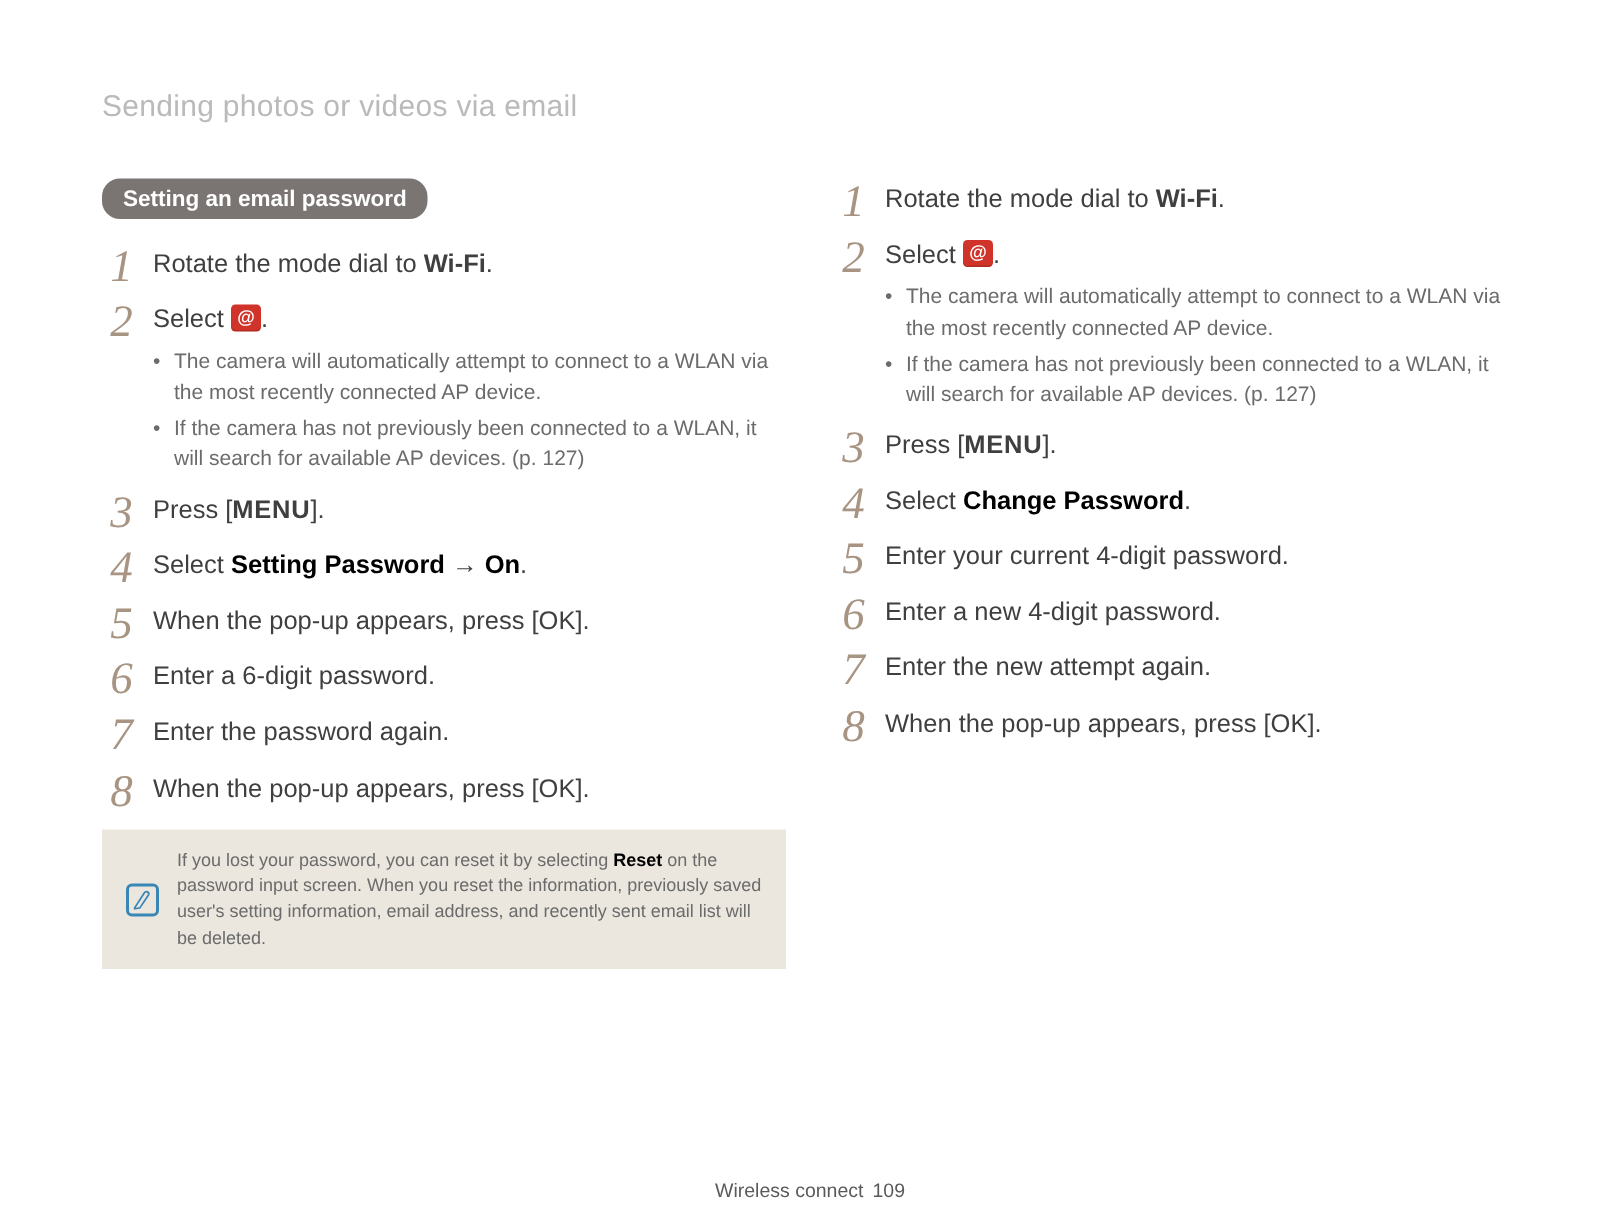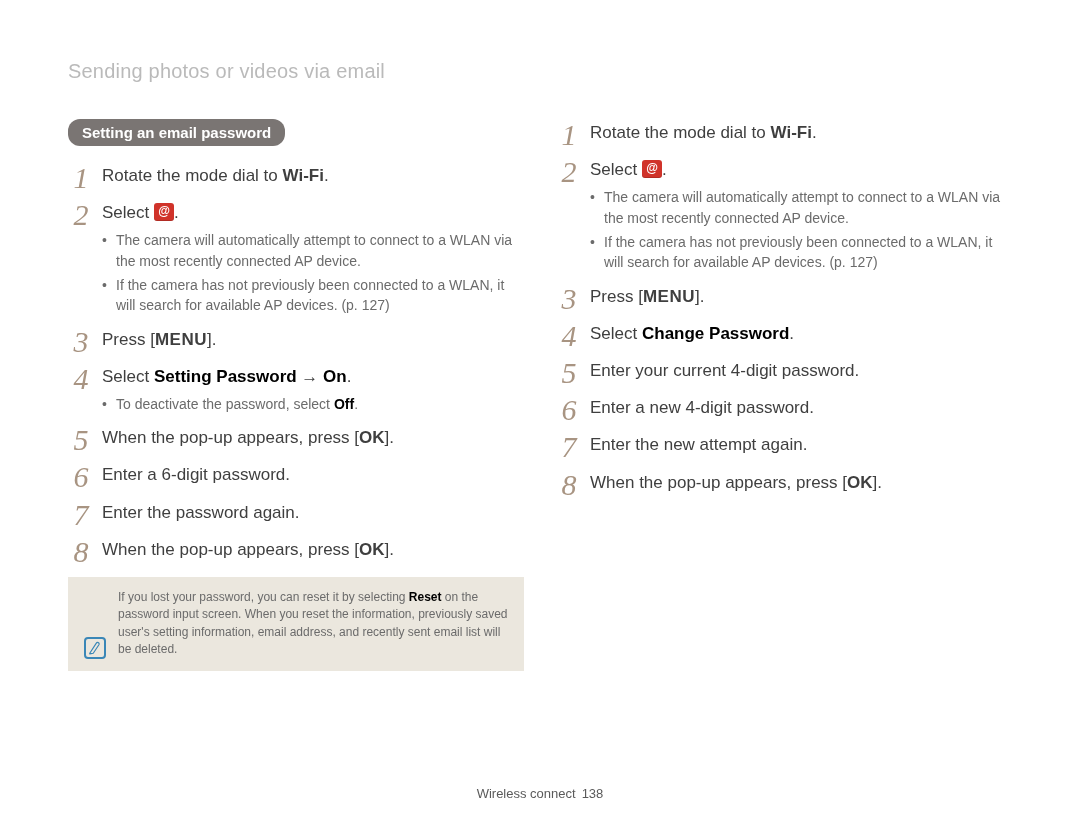--- a/index.html
+++ b/index.html
@@ -103,28 +103,28 @@
     }
     .sub li::before {
       content: "\2022";
       position: absolute;
       left: 0;
       top: 0;
       color: #6b6b6b;
     }
     .b { font-weight: 700; color: #000000; }
     .menu-label { font-weight: 700; letter-spacing: 0.5px; }
-    .ok-label { font-weight: 700; }
+    .ok-label { font-weight: 400; }
     .arrow { font-family: Arial, sans-serif; }
 
     .note-box {
       margin-top: 14px;
       background: #ebe7de;
       display: flex;
-      align-items: flex-end;
+      align-items: center;
       padding: 12px 16px;
       gap: 12px;
     }
     .note-icon {
       width: 22px;
       height: 22px;
       border: 2px solid #3a87b7;
       border-radius: 4px;
       display: flex;
       align-items: center;
@@ -168,25 +168,20 @@
           <ul class="sub">
             <li>The camera will automatically attempt to connect to a WLAN via the most recently connected AP device.</li>
             <li>If the camera has not previously been connected to a WLAN, it will search for available AP devices. (p. 127)</li>
           </ul>
         </li>
         <li>
           <span>Press [</span><span class="menu-label">MENU</span><span>].</span>
         </li>
         <li>
           <span>Select </span><span class="b">Setting Password</span><span> </span><span class="arrow">→</span><span> </span><span class="b">On</span><span>.</span>
-          <ul class="sub">
-            <li>
-              <span>To deactivate the password, select </span><span class="b">Off</span><span>.</span>
-            </li>
-          </ul>
         </li>
         <li>
           <span>When the pop-up appears, press [</span><span class="ok-label">OK</span><span>].</span>
         </li>
         <li>Enter a 6-digit password.</li>
         <li>Enter the password again.</li>
         <li>
           <span>When the pop-up appears, press [</span><span class="ok-label">OK</span><span>].</span>
         </li>
       </ol>
@@ -227,14 +222,14 @@
         <li>
           <span>When the pop-up appears, press [</span><span class="ok-label">OK</span><span>].</span>
         </li>
       </ol>
     </div>
 
   </div>
 </div>
 
 <div class="footer">
-  <span>Wireless connect</span><span class="pn">138</span>
+  <span>Wireless connect</span><span class="pn">109</span>
 </div>
 
 </body></html>

